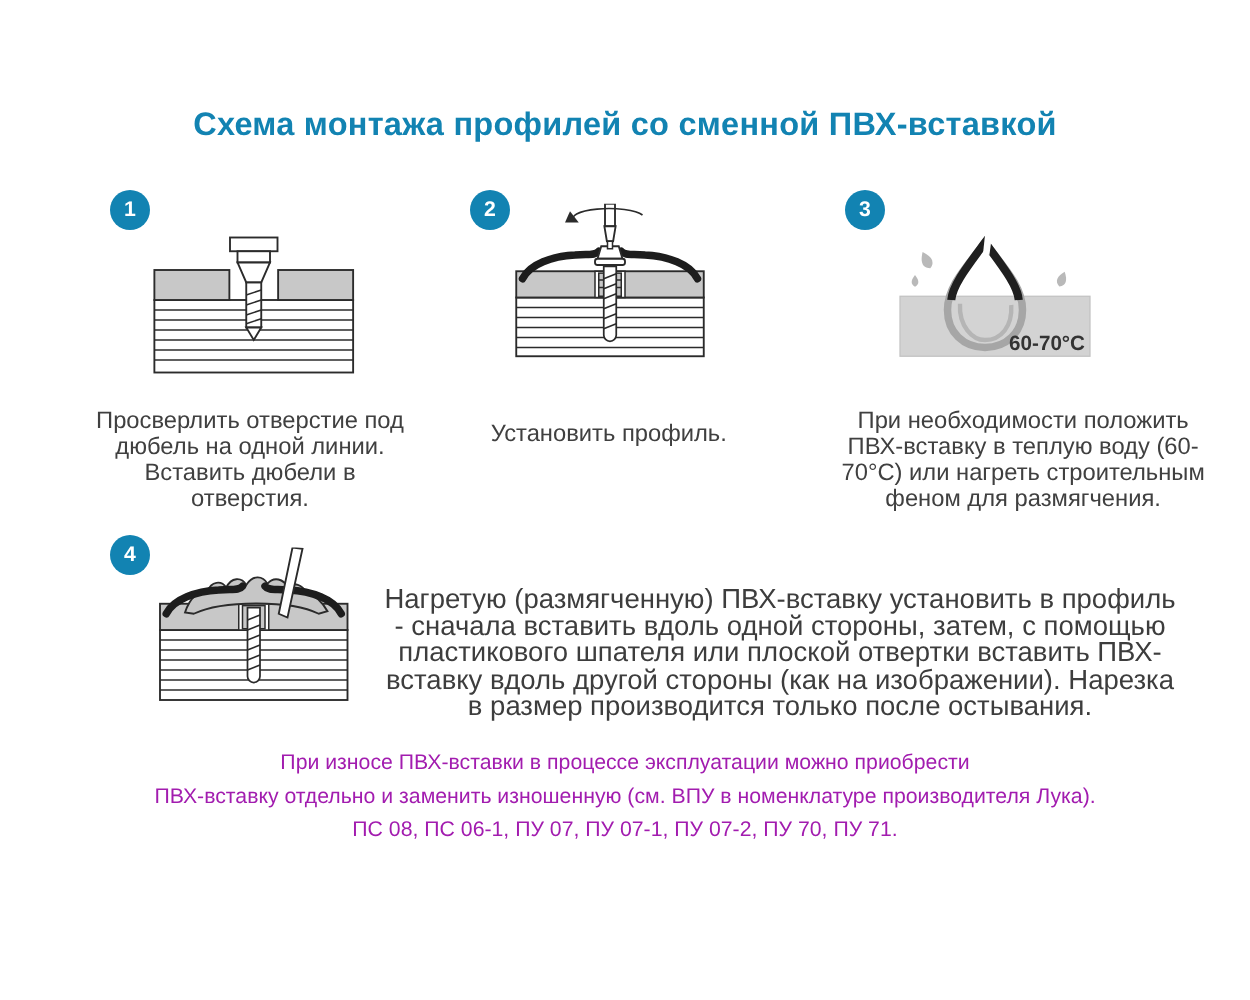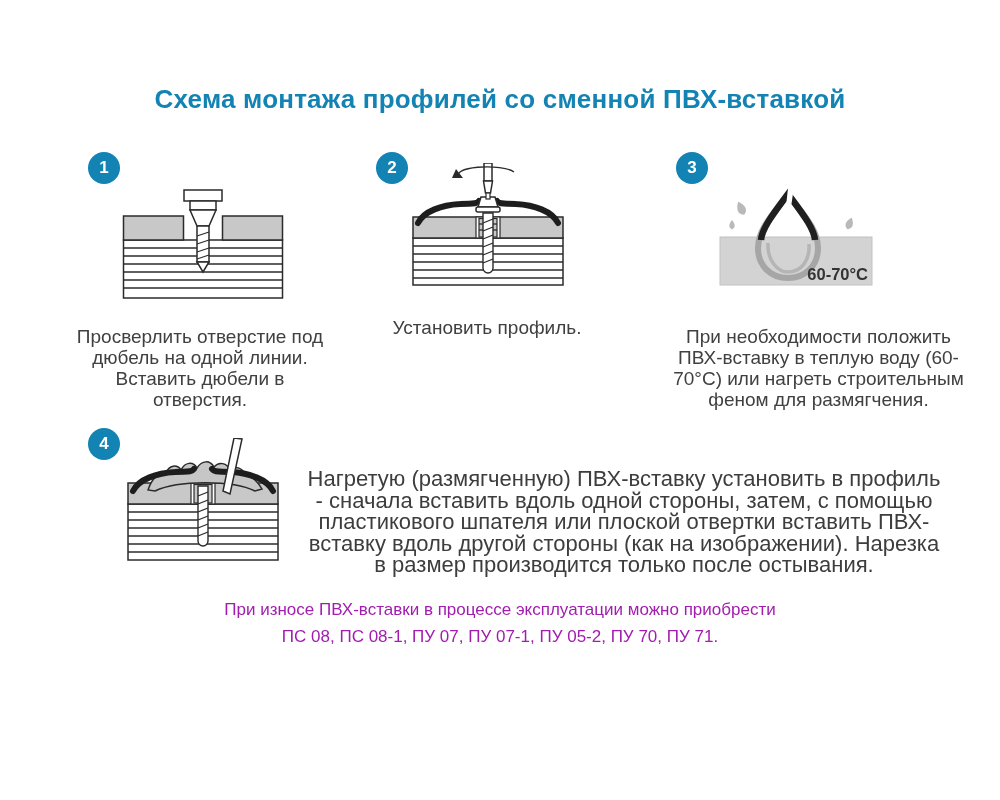--- a/index.html
+++ b/index.html
@@ -105,21 +105,21 @@
     <g>
       <rect x="76" y="0" width="8" height="18" class="outline" stroke-width="1.4"></rect>
       <polygon points="75.5,18 84.5,18 82.5,30 77.5,30" class="outline" stroke-width="1.4"></polygon>
       <rect x="78" y="30" width="4" height="6" fill="#fff" stroke="#2b2b2b" stroke-width="1.2"></rect>
     </g>
     <g>
       <path d="M52,14 A 28,7.5 0 1 1 106,9" fill="none" stroke="#2b2b2b" stroke-width="1.3"></path>
       <polygon points="48,6 55,15 44,15" fill="#2b2b2b"></polygon>
     </g>
   </svg>
-  <div class="caption" style="left:352px;top:317px;width:270px;">Установить профиль.</div>
+  <div class="caption" style="left:352px;top:337px;width:270px;">Установить профиль.</div>
 
   <div class="badge" style="left:676px;top:152px;">
     <span>3</span>
   </div>
   <svg class="illu" style="left:706px;top:186px;" width="184" height="104" viewBox="0 0 184 104">
     <g>
       <rect x="14" y="51" width="152" height="48" fill="#d3d3d3" stroke="#c2c2c2"></rect>
     </g>
     <g>
       <path d="M82,8 C 67,28 52,43 52,62 C 52,80 65,92 82,92 C 99,92 112,80 112,62 C 112,43 97,28 82,8 Z" fill="none" stroke="#a6a6a6" stroke-width="6"></path>
@@ -169,16 +169,17 @@
       <path d="M155,53 C 149,41 131,35 113,34 C 103,33 97,35 94,31" fill="none" stroke="#1d1d1d" stroke-width="6" stroke-linecap="round"></path>
     </g>
     <g>
       <polygon points="116,0 124,1 112,56 105,53" fill="#fff" stroke="#2b2b2b" stroke-width="1.5"></polygon>
     </g>
   </svg>
   <div class="step4-text">Нагретую (размягченную) ПВХ-вставку установить в профиль - сначала вставить вдоль одной стороны, затем, с помощью пластикового шпателя или плоской отвертки вставить ПВХ-вставку вдоль другой стороны (как на изображении). Нарезка в размер производится только после остывания.</div>
 
   <div class="footer">
     <div>При износе ПВХ-вставки в процессе эксплуатации можно приобрести</div>
-    <div>ПС 08, ПС 08-1, ПУ 07, ПУ 07-1, ПУ 05-2, ПУ 70, ПУ 71.</div>
+    <div>ПВХ-вставку отдельно и заменить изношенную (см. ВПУ в номенклатуре производителя Лука).</div>
+    <div>ПС 08, ПС 06-1, ПУ 07, ПУ 07-1, ПУ 07-2, ПУ 70, ПУ 71.</div>
   </div>
 
 </div>
 
 </body></html>

